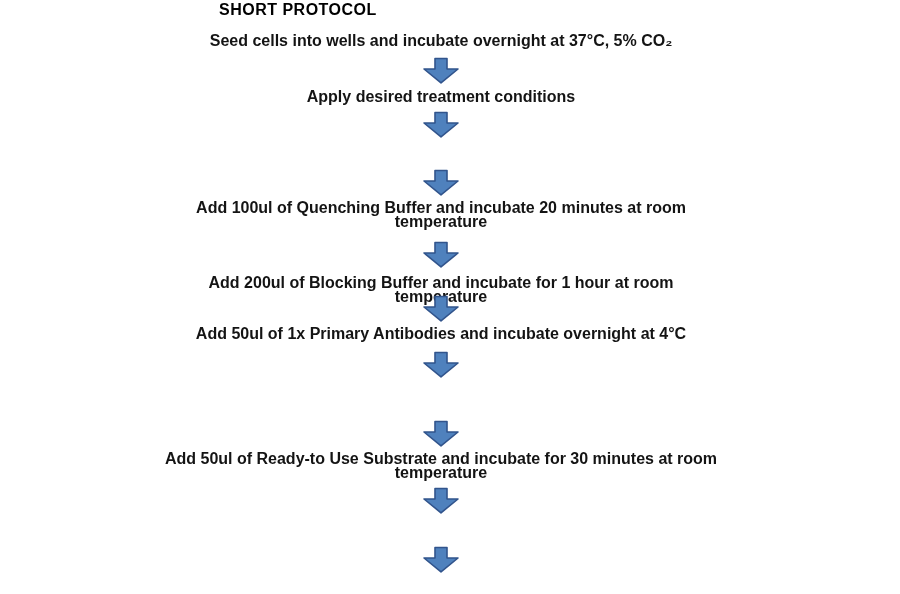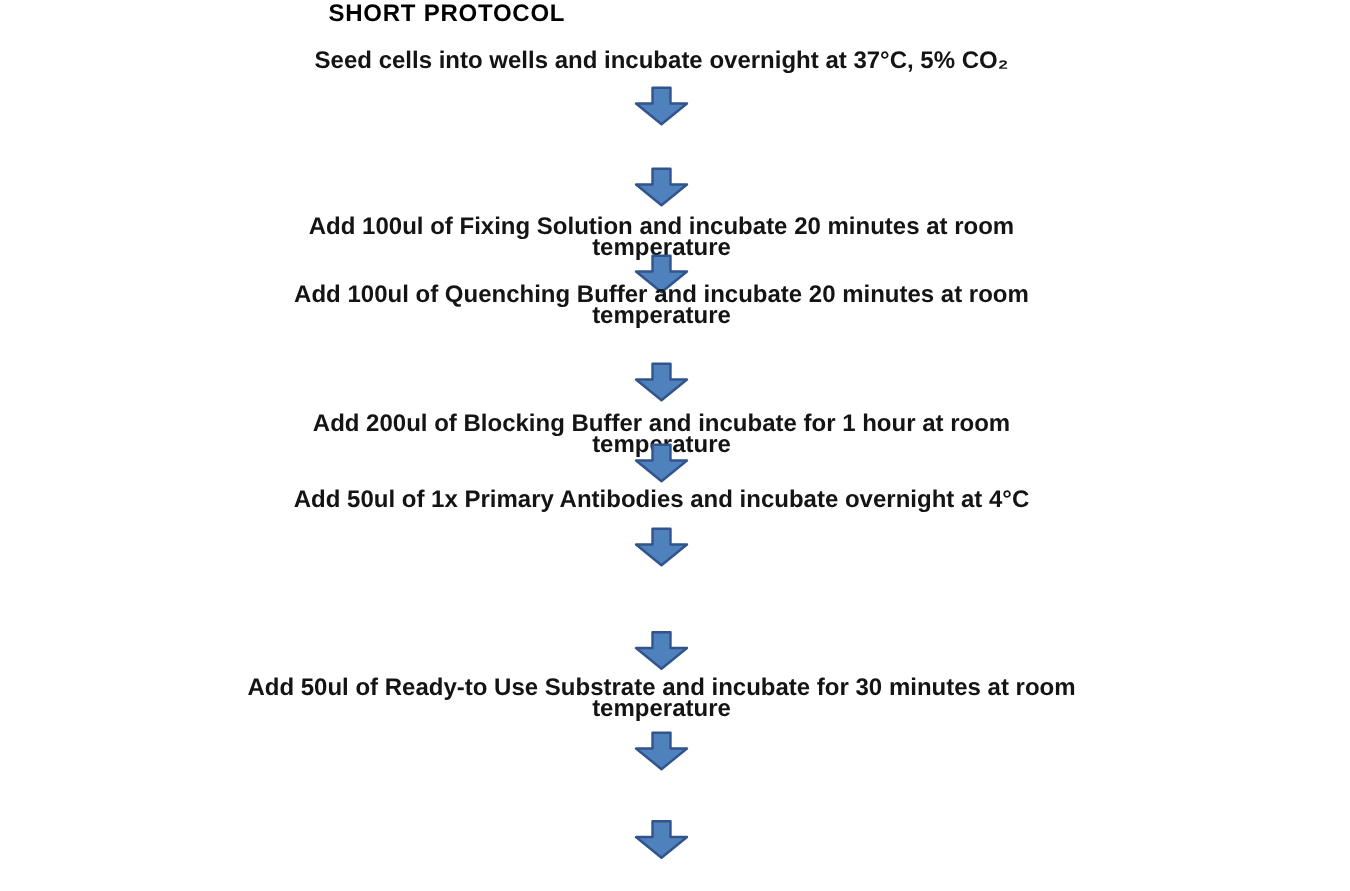--- a/index.html
+++ b/index.html
@@ -52,32 +52,32 @@
 <div class="canvas">
 
   <div class="title">SHORT PROTOCOL</div>
 
   <div class="step" style="top:34px">Seed cells into wells and incubate overnight at 37°C, 5% CO₂</div>
 
   <svg class="arrow" style="top:57px" viewBox="0 0 38 27" aria-hidden="true">
     <polygon points="13,1.5 25,1.5 25,12 36,12 19,25.8 2,12 13,12"></polygon>
   </svg>
 
+  <div class="step" style="top:90px">Apply desired treatment conditions</div>
 
   <svg class="arrow" style="top:111px" viewBox="0 0 38 27" aria-hidden="true">
     <polygon points="13,1.5 25,1.5 25,12 36,12 19,25.8 2,12 13,12"></polygon>
   </svg>
 
-  <div class="step" style="top:145px">Add 100ul of Fixing Solution and incubate 20 minutes at room temperature</div>
 
   <svg class="arrow" style="top:169px" viewBox="0 0 38 27" aria-hidden="true">
     <polygon points="13,1.5 25,1.5 25,12 36,12 19,25.8 2,12 13,12"></polygon>
   </svg>
 
-  <div class="step" style="top:190px">Add 100ul of Quenching Buffer and incubate 20 minutes at room
+  <div class="step" style="top:201px">Add 100ul of Quenching Buffer and incubate 20 minutes at room
 temperature</div>
 
   <svg class="arrow" style="top:241px" viewBox="0 0 38 27" aria-hidden="true">
     <polygon points="13,1.5 25,1.5 25,12 36,12 19,25.8 2,12 13,12"></polygon>
   </svg>
 
   <div class="step" style="top:276px">Add 200ul of Blocking Buffer and incubate for 1 hour at room temperature</div>
 
   <svg class="arrow" style="top:295px" viewBox="0 0 38 27" aria-hidden="true">
     <polygon points="13,1.5 25,1.5 25,12 36,12 19,25.8 2,12 13,12"></polygon>

